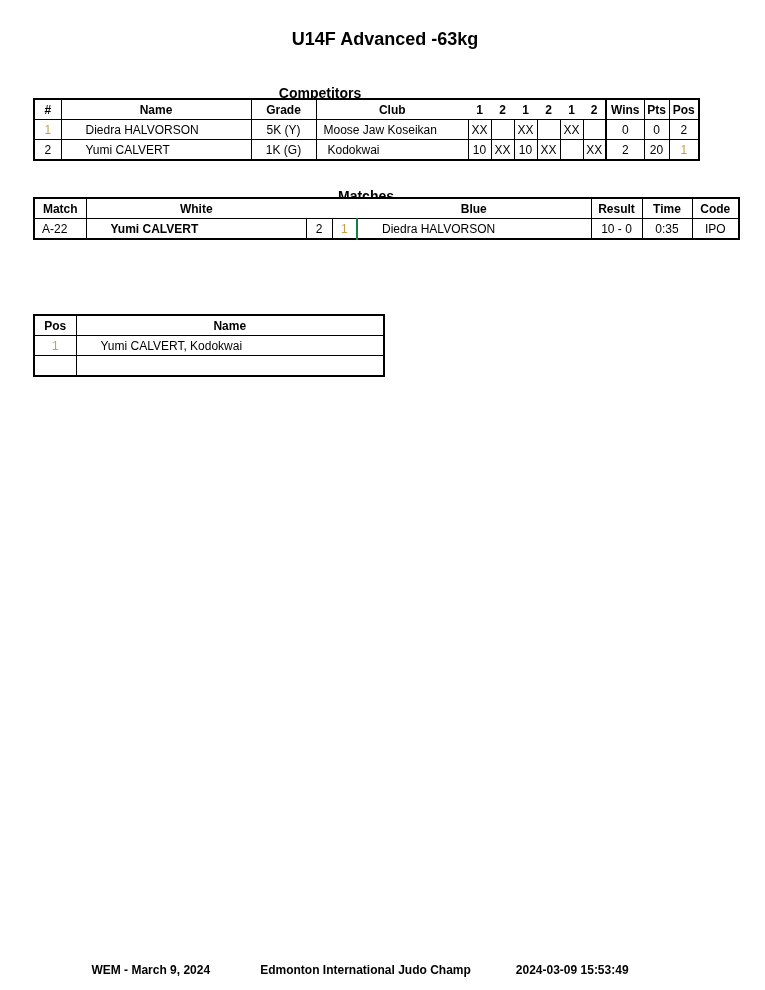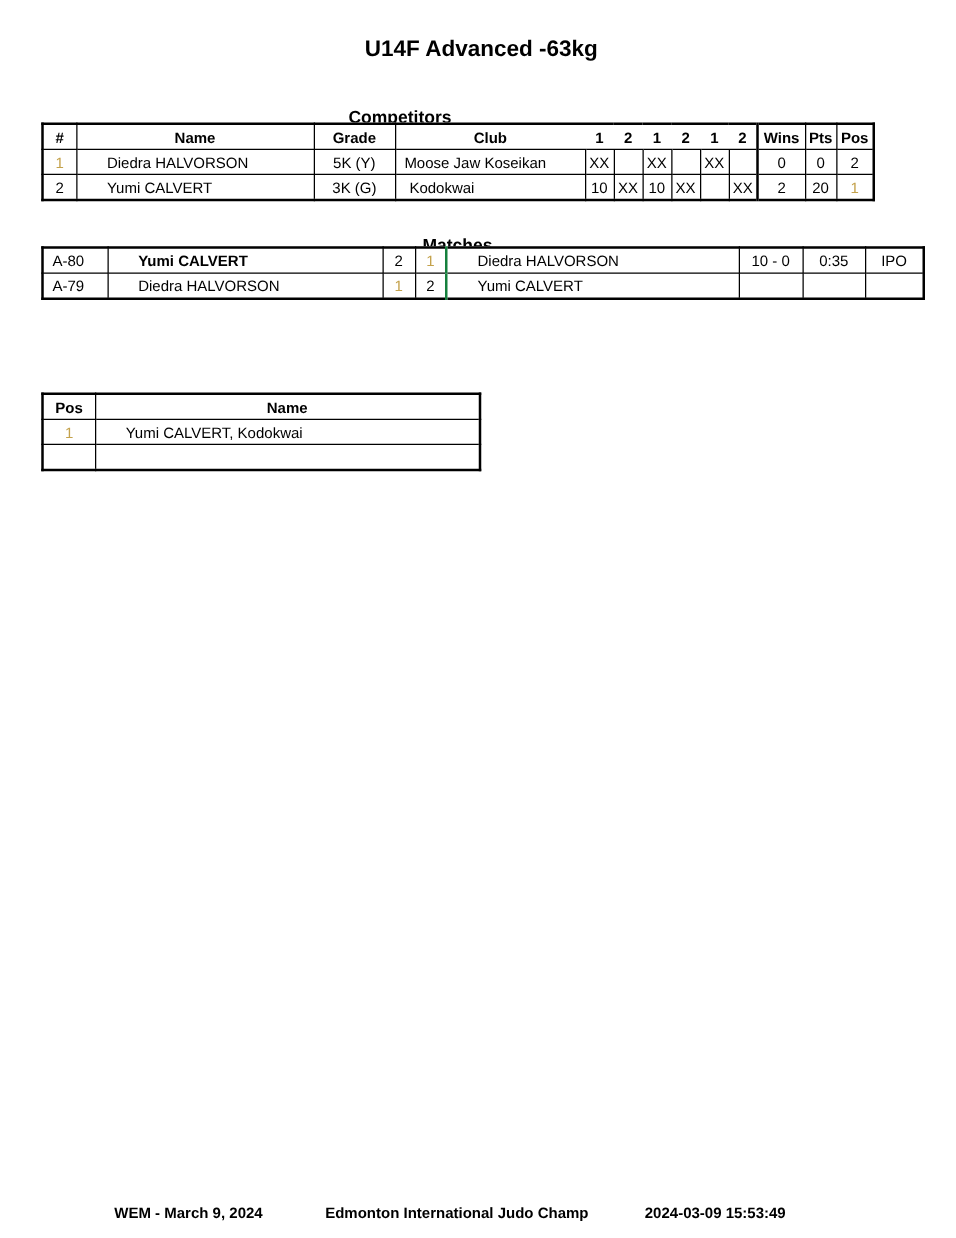--- a/index.html
+++ b/index.html
@@ -85,21 +85,21 @@
     <td class="c"></td>
     <td class="c">XX</td>
     <td class="c thick-r"></td>
     <td class="c thick-l">0</td>
     <td class="c">0</td>
     <td class="c">2</td>
   </tr>
   <tr>
     <td class="c">2</td>
     <td class="l">Yumi CALVERT</td>
-    <td class="c">3K (G)</td>
+    <td class="c">1K (G)</td>
     <td class="l" style="padding-left:11px;">Kodokwai</td>
     <td class="c">10</td>
     <td class="c">XX</td>
     <td class="c">10</td>
     <td class="c">XX</td>
     <td class="c"></td>
     <td class="c thick-r">XX</td>
     <td class="c thick-l">2</td>
     <td class="c">20</td>
     <td class="c gold">1</td>
@@ -114,39 +114,39 @@
     <col style="width:52px">
       <col style="width:220px">
       <col style="width:26px">
       <col style="width:25px">
     <col style="width:234px">
       <col style="width:51px">
       <col style="width:50px">
       <col style="width:47px">
   </colgroup>
   <tbody>
+      <tr>
+    <th>Match</th>
+    <th class="hid-r">White</th>
+    <th class="hid-lr"></th>
+    <th class="hid-lr"></th>
+    <th class="hid-l">Blue</th>
+    <th>Result</th>
+    <th>Time</th>
+    <th>Code</th>
+  </tr>
   <tr>
-    <td class="l" style="padding-left:7px;">A-80</td>
+    <td class="l" style="padding-left:7px;">A-22</td>
     <td class="l b">Yumi CALVERT</td>
     <td class="c">2</td>
     <td class="c gold">1</td>
     <td class="l thick-l">Diedra HALVORSON</td>
     <td class="c">10 - 0</td>
     <td class="c">0:35</td>
     <td class="c">IPO</td>
-  </tr>
-  <tr>
-    <td class="l" style="padding-left:7px;">A-79</td>
-    <td class="l">Diedra HALVORSON</td>
-    <td class="c gold">1</td>
-    <td class="c">2</td>
-    <td class="l thick-l">Yumi CALVERT</td>
-    <td class="c"></td>
-    <td class="c"></td>
-    <td class="c"></td>
   </tr>
 </tbody>
   </table>
 
 <div class="abs ctr section-heading" style="top:313px;left:207px;">Results</div>
 
 <table class="abs" style="top:314px;left:33px;width:350px;">
   <colgroup>
     <col style="width:42px">
       <col style="width:308px">

